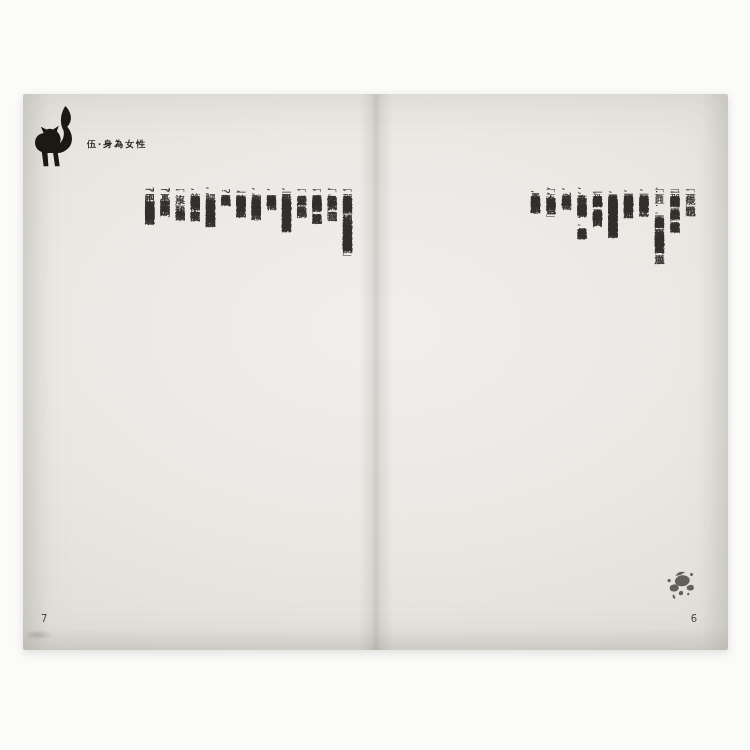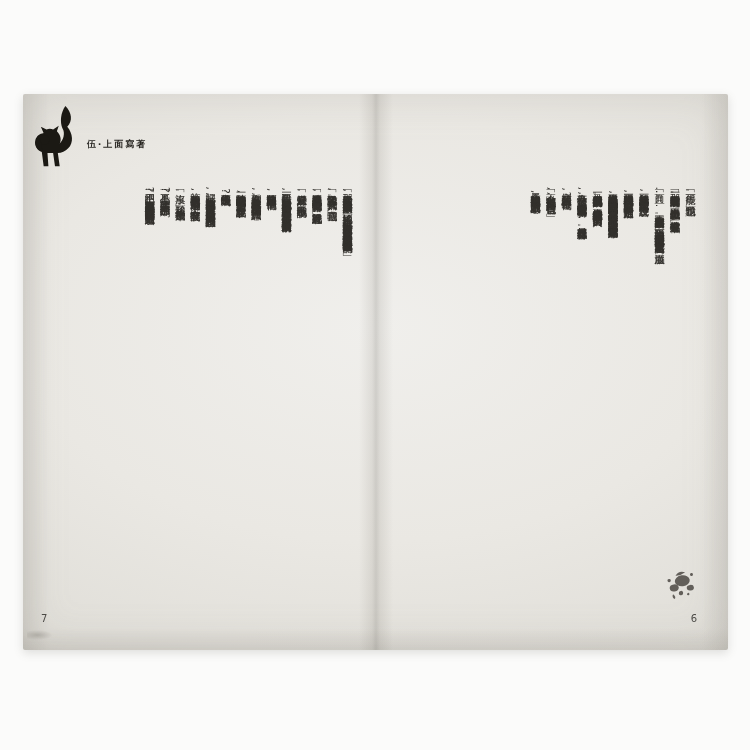--- a/index.html
+++ b/index.html
@@ -90,21 +90,21 @@
       <div class="chapter-header">
         <span class="cat">
           <svg width="48" height="66" viewBox="0 0 50 70">
             <g fill="#1b1914">
               <path d="M36,2 C43,9 44,18 38,24 C44,31 45,41 39,47 C36,50 32,52 28,52 L30,66 L25,66 L23,52 L17,52 L18,66 L13,66 L11,51 C6,49 3,44 4,39 C5,34 9,31 13,31 L10,24 L16,27 C18,26 21,26 23,27 L29,23 L27,29 C31,33 32,38 30,42 C34,38 36,31 33,26 C30,19 31,9 36,2 Z"></path>
               <path d="M13,31 C7,33 3,39 5,45 C6,48 9,50 12,49 C10,45 11,38 15,35 Z"></path>
               <circle cx="14" cy="38" r="5"></circle>
             </g>
           </svg>
         </span>
-        <span class="chapter-title">伍‧上面寫著</span>
+        <span class="chapter-title">伍‧身為女性</span>
       </div>
 
       <div class="vtext vtext-left">
         <p>「那些喜歡男人送禮的女人,就是喜歡接受男人的追求和獻殷勤。」她搖搖頭,「我也不喜歡,拼命送東西並不能打動我,只會讓我更退避三舍而已,每個人接受的追求方式不同嘛,我認為愛情是不能用那種東西量化的。」</p>
         <p>「難怪常聽男人說,女人真難搞。」我自嘲道。</p>
         <p>「追求這種事是要客製化的,不是每個人都吃同一種套路。」她說得理直氣壯。</p>
         <p>「戀愛真是麻煩。」我事不關己地說。</p>
         <p>我正要吃一口飯,就聽到包包裡的手機震了震,短促的震動表示有人傳訊息,我馬上拿出手機,畢竟就算是午休,要是漏接重要的事情就糟了。</p>
         <p>傳訊的是陳國政檢察官,他傳了一個圖。</p>
         <p>看到這個名字,我先是在心中嘆口氣,然後點了點手機提示,打開訊息頁面。</p>

